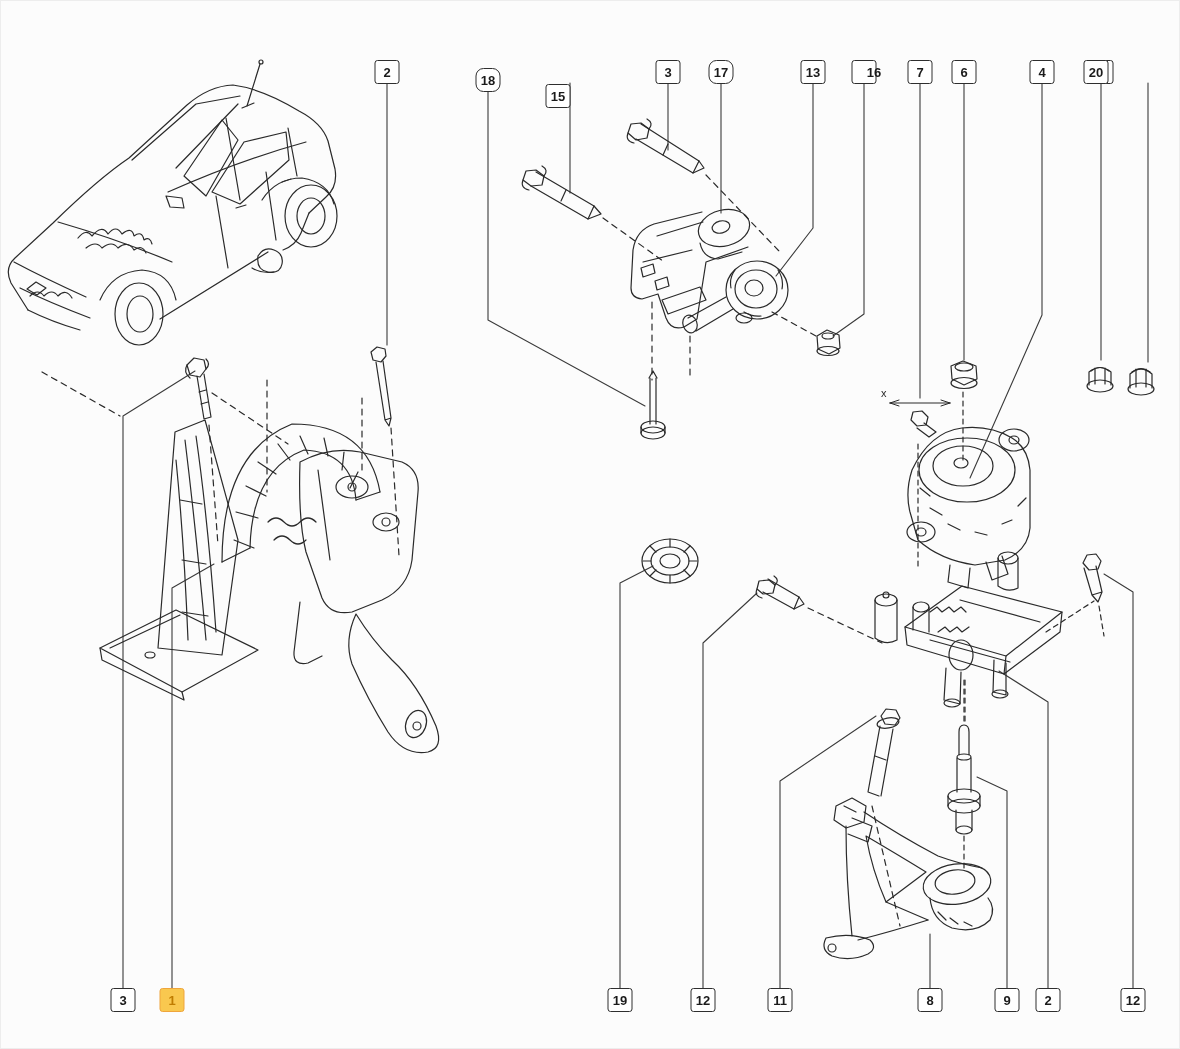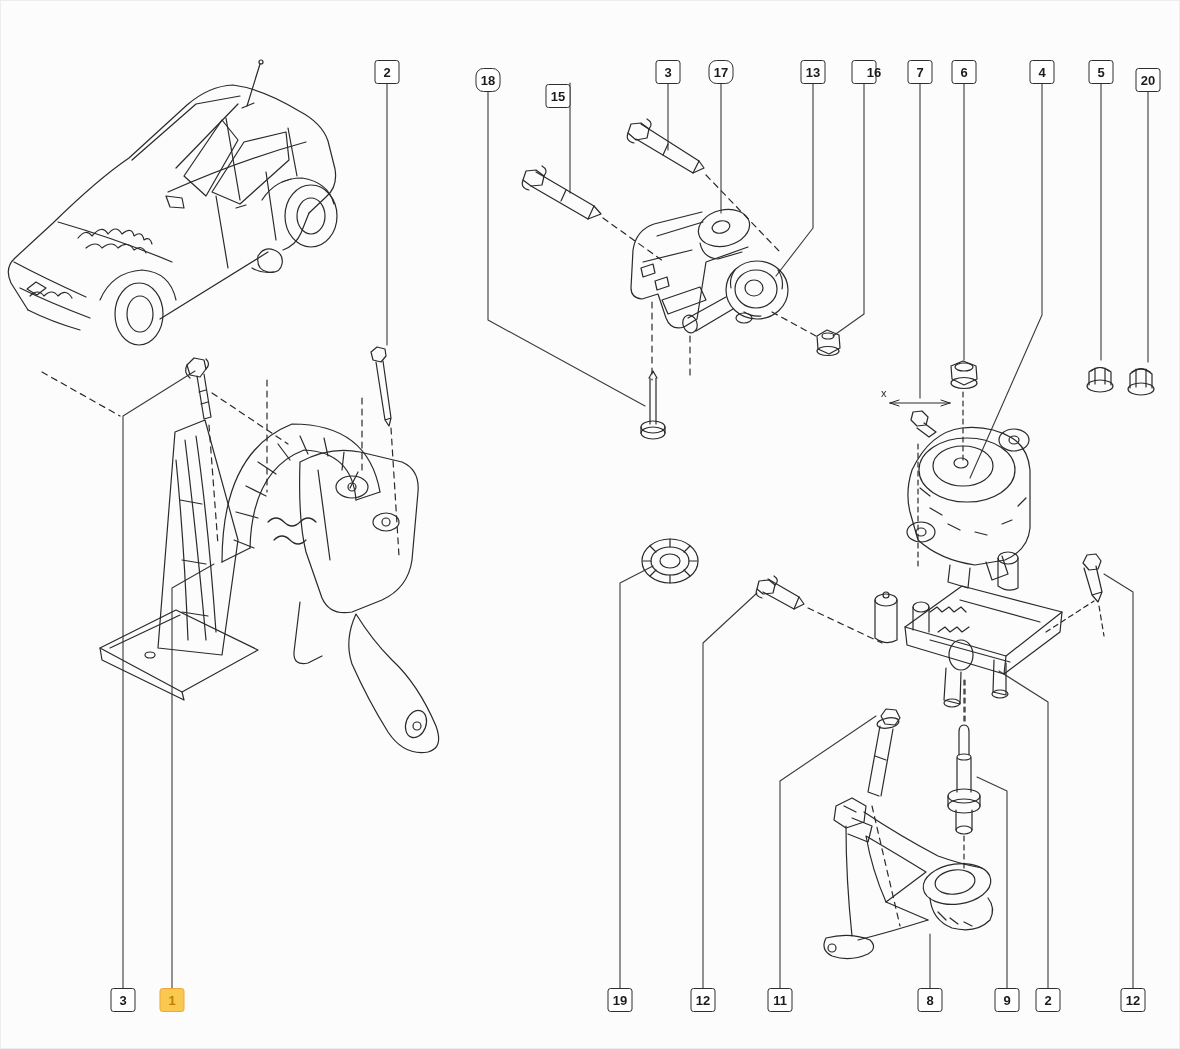--- a/index.html
+++ b/index.html
@@ -345,21 +345,21 @@
       <div class="callout" style="left: 488px; top: 80px; border-radius: 8px;">18</div>
       <div class="callout" style="left: 558px; top: 72px; margin-top: 24px;">15</div>
       <div class="callout" style="left: 668px; top: 72px;">3</div>
       <div class="callout" style="left: 721px; top: 72px; border-radius: 8px;">17</div>
       <div class="callout" style="left: 813px; top: 72px;">13</div>
       <div class="callout" style="left: 864px; top: 72px; padding-left: 20px;">16</div>
       <div class="callout" style="left: 920px; top: 72px;">7</div>
       <div class="callout" style="left: 964px; top: 72px;">6</div>
       <div class="callout" style="left: 1042px; top: 72px;">4</div>
       <div class="callout" style="left: 1101px; top: 72px;">5</div>
-      <div class="callout" style="left: 1148px; top: 72px; margin-top: 8px;">20</div>
+      <div class="callout" style="left: 1096px; top: 72px;">20</div>
       <div class="callout" style="left: 123px; top: 1000px;">3</div>
       <div class="callout highlighted" style="left: 172px; top: 1000px;">1</div>
       <div class="callout" style="left: 620px; top: 1000px;">19</div>
       <div class="callout" style="left: 703px; top: 1000px;">12</div>
       <div class="callout" style="left: 780px; top: 1000px;">11</div>
       <div class="callout" style="left: 930px; top: 1000px;">8</div>
       <div class="callout" style="left: 1007px; top: 1000px;">9</div>
       <div class="callout" style="left: 1048px; top: 1000px;">2</div>
       <div class="callout" style="left: 1133px; top: 1000px;">12</div>
     </div>

